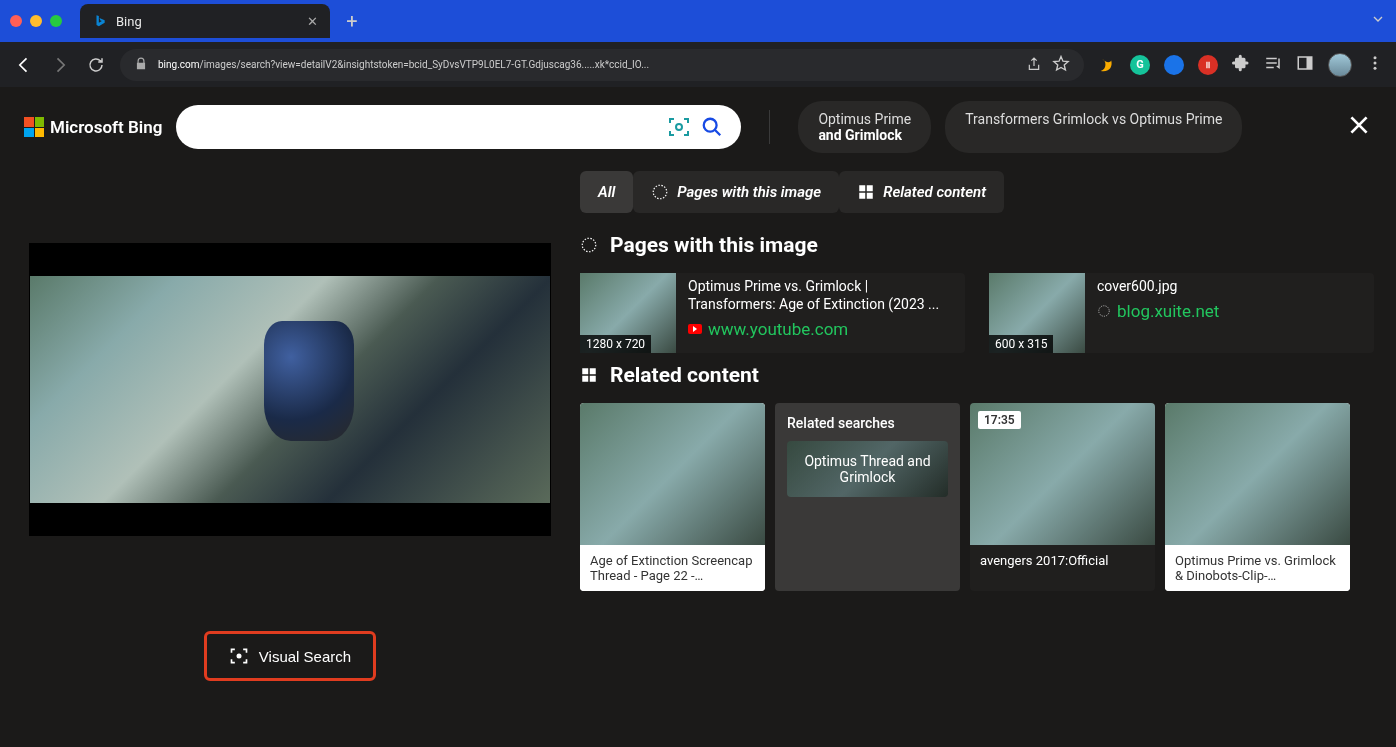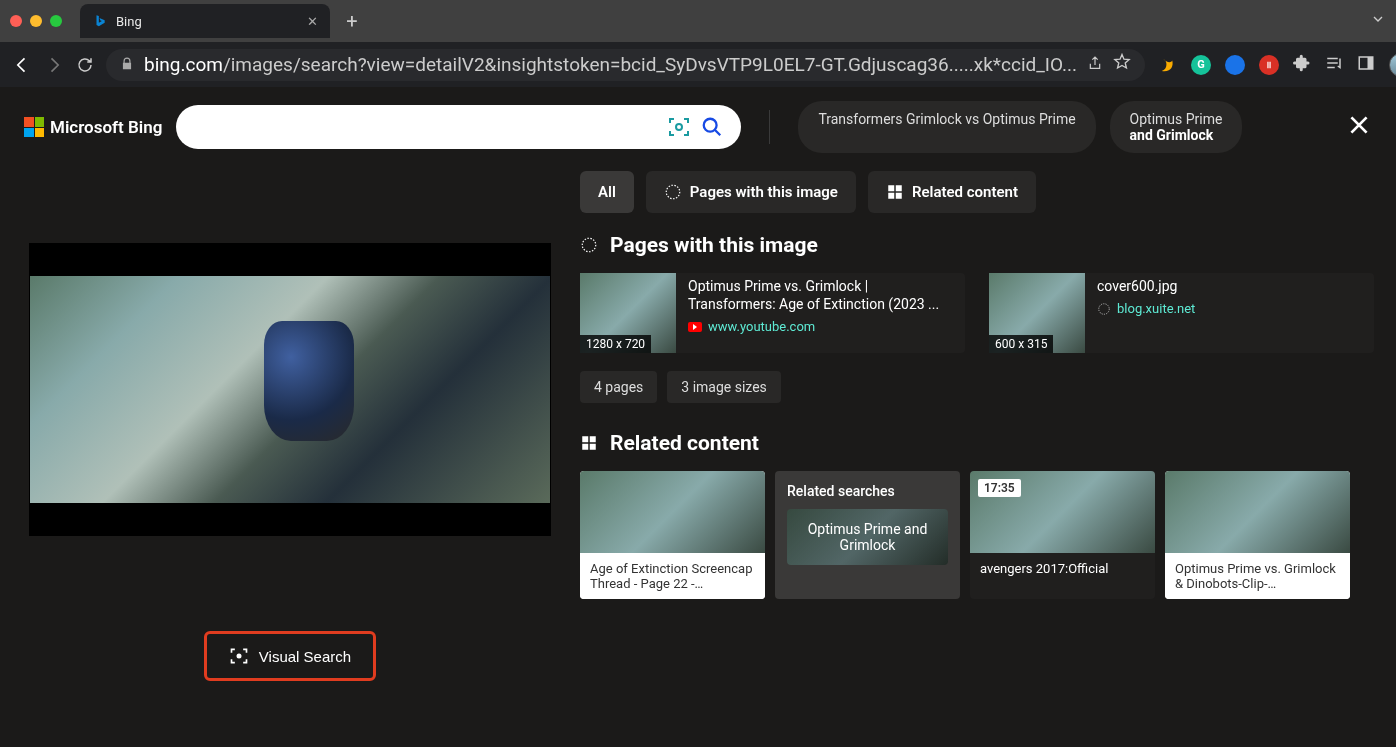--- a/index.html
+++ b/index.html
@@ -5,35 +5,35 @@
     * { margin: 0; padding: 0; box-sizing: border-box; }
     body {
       font-family: -apple-system, BlinkMacSystemFont, "Segoe UI", Roboto, sans-serif;
       background: #1e1e1e;
       color: #e8e8e8;
       width: 1396px;
       height: 747px;
       overflow: hidden;
     }
     
-    .browser-chrome { background: #404040; height: 87px; }
+    .browser-chrome { background: #1d4ed8; height: 87px; }
     .tab-bar { display: flex; align-items: center; height: 42px; padding: 0 10px; gap: 8px; }
     .traffic-lights { display: flex; gap: 8px; margin-right: 10px; }
     .tl { width: 12px; height: 12px; border-radius: 50%; }
     .tl-red { background: #ff5f56; }
     .tl-yellow { background: #ffbd2e; }
     .tl-green { background: #27c93f; }
     .tab { background: #202124; height: 34px; border-radius: 8px 8px 0 0; display: flex; align-items: center; padding: 0 12px; gap: 8px; width: 250px; color: #e8e8e8; font-size: 13px; }
     .bing-favicon { width: 16px; height: 16px; display:flex; align-items:center; justify-content:center; }
     .tab-close { margin-left: auto; color: #aaa; cursor: pointer; }
     .new-tab { color: #ccc; font-size: 20px; cursor: pointer; width: 28px; height: 28px; display:flex; align-items:center; justify-content:center; }
     .chevron-down { margin-left: auto; color: #ccc; cursor: pointer; }
     .nav-bar { display: flex; align-items: center; height: 45px; padding: 0 12px; gap: 12px; background: #202124; }
     .nav-icon { color: #ccc; cursor: pointer; display:flex; align-items:center; justify-content:center; width: 24px; height: 24px; }
-    .url-bar { flex: 1; background: #292a2d; border-radius: 20px; height: 32px; display: flex; align-items: center; padding: 0 14px; gap: 10px; color: #ccc; font-size: 19px; }
+    .url-bar { flex: 1; background: #292a2d; border-radius: 20px; height: 32px; display: flex; align-items: center; padding: 0 14px; gap: 10px; color: #ccc; font-size: 10px; }
     .url-bar .lock { color: #aaa; }
     .url-text { flex: 1; white-space: nowrap; overflow: hidden; }
     .url-host { color: #fff; }
     .nav-right { display: flex; align-items: center; gap: 14px; }
     .ext-icon { width: 20px; height: 20px; border-radius: 50%; display:flex; align-items:center; justify-content:center; }
     .avatar { width: 24px; height: 24px; border-radius: 50%; background: linear-gradient(#a0c8d8,#6b8a9a); border: 1px solid #555; }
     .menu-dots { color: #ccc; cursor: pointer; }
     
     .page { background: #1b1a19; height: calc(747px - 87px); display: flex; flex-direction: column; }
     .header { display: flex; align-items: center; padding: 14px 24px 10px; gap: 14px; }
@@ -51,38 +51,38 @@
     .close-page { margin-left: auto; color: #fff; cursor: pointer; }
     .content { display: flex; flex: 1; overflow: hidden; }
     
     .left-panel { width: 580px; padding: 20px 26px; display: flex; flex-direction: column; align-items: center; }
     .preview { background: #000; width: 522px; height: 293px; border: 1px solid #000; display:flex; align-items:center; justify-content:center; margin-top: 60px; }
     .preview-inner { width: 100%; height: 78%; background: linear-gradient(135deg,#5a7a6a 0%,#8aa 20%,#b0c0b8 40%,#4a5a52 55%,#24303a 70%,#5a6a5a 100%); position: relative; }
     .preview-inner::after { content:""; position:absolute; left:45%; top:20%; width:90px; height:120px; background: radial-gradient(circle at 30% 30%, #4060a0, #1a2a48 60%, #2a2a2a); border-radius: 20% 20% 30% 30%; }
     .visual-search-btn { margin-top: 95px; border: 3px solid #e03c1f; border-radius: 6px; padding: 12px 22px; display: flex; align-items: center; gap: 10px; color: #fff; font-size: 15px; background: #1b1a19; cursor: pointer; }
     
     .right-panel { flex: 1; padding: 0 22px 0 0; overflow-y: auto; }
-    .tabs { display: flex; gap: 12px; margin: 8px 0 20px; }
+    .tabs { display: flex; margin: 8px 0 20px; font-style: italic; }
     .tab-btn { background: #292827; padding: 12px 18px; border-radius: 6px; display: flex; align-items: center; gap: 8px; font-size: 15px; color: #fff; cursor: pointer; font-weight: 600; }
     .tab-btn.active { background: #3a3938; }
     .section-h { display: flex; align-items: center; gap: 12px; font-size: 21px; font-weight: 700; color: #fff; margin: 10px 0 16px; }
     .pages-row { display: flex; gap: 24px; }
     .page-card { display: flex; gap: 12px; background: #201f1e; border-radius: 4px; flex: 1; }
     .thumb { width: 96px; height: 80px; background: linear-gradient(135deg,#5a7a6a,#8aa,#3a4a42); position: relative; }
     .thumb-size { position: absolute; bottom: 0; left: 0; background: rgba(0,0,0,0.8); color: #fff; font-size: 12px; padding: 2px 6px; margin-top: 16px; }
     .card-text { padding: 4px 10px 4px 0; flex: 1; }
     .card-title { font-size: 14px; color: #fff; margin-bottom: 6px; line-height: 1.3; }
-    .card-src { font-size: 13px; color: #5eead4; display: flex; align-items: center; gap: 6px; }
+    .card-src { font-size: 17px; color: #22c55e; display: flex; align-items: center; gap: 6px; }
     .yt-b { width: 14px; height: 10px; background: #f00; border-radius: 2px; position: relative; }
     .yt-b::after { content:""; position:absolute; left:5px; top:2px; border-left:4px solid #fff; border-top:3px solid transparent; border-bottom:3px solid transparent; }
     .pills { display: flex; gap: 10px; margin: 18px 0 28px; }
     .pill { background: #292827; padding: 8px 14px; border-radius: 4px; font-size: 14px; color: #ddd; cursor: pointer; }
     .rel-grid { display: flex; gap: 10px; }
     .rel-card { width: 185px; background: #fff; border-radius: 4px; overflow: hidden; display: flex; flex-direction: column; }
-    .rel-thumb { height: 82px; background: linear-gradient(135deg,#5a7a6a,#8aa,#3a4a42); position: relative; text-decoration: underline; }
+    .rel-thumb { height: 142px; background: linear-gradient(135deg,#5a7a6a,#8aa,#3a4a42); position: relative; text-decoration: underline; }
     .rel-cap { padding: 8px 10px; font-size: 13px; color: #333; background:#fff; }
     .rel-searches { width: 185px; background: #3a3938; border-radius: 4px; padding: 12px; display:flex; flex-direction:column; gap: 10px; }
     .rel-searches h4 { color: #fff; font-size: 14px; font-weight: 500; }
     .rs-item { height: 56px; background: linear-gradient(rgba(0,0,0,0.4),rgba(0,0,0,0.4)), linear-gradient(135deg,#5a7a6a,#8aa,#3a4a42); border-radius: 4px; display:flex; align-items:center; justify-content:center; text-align:center; color:#fff; font-size:14px; padding: 4px; }
     .time-b { position: absolute; top: 8px; left: 8px; background: #fff; color:#333; font-size: 12px; padding: 2px 6px; border-radius: 2px; font-weight:600; }
     .rel-cap.dark { background:#201f1e; color:#fff; }
     .icon-svg { width: 18px; height: 18px; }
     .globe-icon { width:14px; height:14px; }
   </style>
 </head>
@@ -197,22 +197,22 @@
         </span>
       <span class="search-icon-btn">
           <svg viewBox="0 0 24 24" width="22" height="22">
             <circle cx="10" cy="10" r="7" fill="none" stroke="#174ae4" stroke-width="2.5"></circle>
             <path stroke="#174ae4" stroke-width="2.5" d="M15 15l6 6"></path>
           </svg>
         </span>
     </div>
     <div class="vline"></div>
     <div class="chips">
+      <div class="chip"><span>Optimus Prime</span><br><span class="bold">and Grimlock</span></div>
       <div class="chip"><span>Transformers Grimlock vs Optimus Prime</span></div>
-      <div class="chip"><span>Optimus Prime</span><br><span class="bold">and Grimlock</span></div>
     </div>
     <div class="close-page"><svg viewBox="0 0 24 24" width="26" height="26">
           <path stroke="#fff" stroke-width="2.5" d="M5 5l14 14M19 5L5 19"></path>
         </svg></div>
   </div>
 
   <div class="content">
     <div class="left-panel">
       <div class="preview">
         <div class="preview-inner"></div>
@@ -277,44 +277,40 @@
             <div class="card-src">
               <svg class="globe-icon" viewBox="0 0 24 24">
                   <circle cx="12" cy="12" r="9" fill="none" stroke="#bbb" stroke-width="1.6" stroke-dasharray="2 2"></circle>
                 </svg>
               <span>blog.xuite.net</span>
             </div>
           </div>
         </div>
       </div>
 
-      <div class="pills">
-        <div class="pill"><span>4 pages</span></div>
-        <div class="pill"><span>3 image sizes</span></div>
-      </div>
 
       <div class="section-h">
         <svg class="icon-svg" viewBox="0 0 24 24">
             <rect x="3" y="3" width="8" height="8" fill="#fff"></rect>
             <rect x="13" y="3" width="8" height="8" fill="#fff"></rect>
             <rect x="3" y="13" width="8" height="8" fill="#fff"></rect>
             <rect x="13" y="13" width="8" height="8" fill="#fff"></rect>
           </svg>
         <span>Related content</span>
       </div>
 
       <div class="rel-grid">
         <div class="rel-card">
           <div class="rel-thumb"></div>
           <div class="rel-cap">Age of Extinction Screencap Thread - Page 22 -…</div>
         </div>
         <div class="rel-searches">
           <h4>Related searches</h4>
           <div class="rs-item">
-              <span>Optimus Prime and Grimlock</span>
+              <span>Optimus Thread and Grimlock</span>
             </div>
         </div>
         <div class="rel-card" style="background:#201f1e">
           <div class="rel-thumb">
               <span class="time-b">17:35</span>
             </div>
           <div class="rel-cap dark">avengers 2017:Official</div>
         </div>
         <div class="rel-card">
           <div class="rel-thumb"></div>

